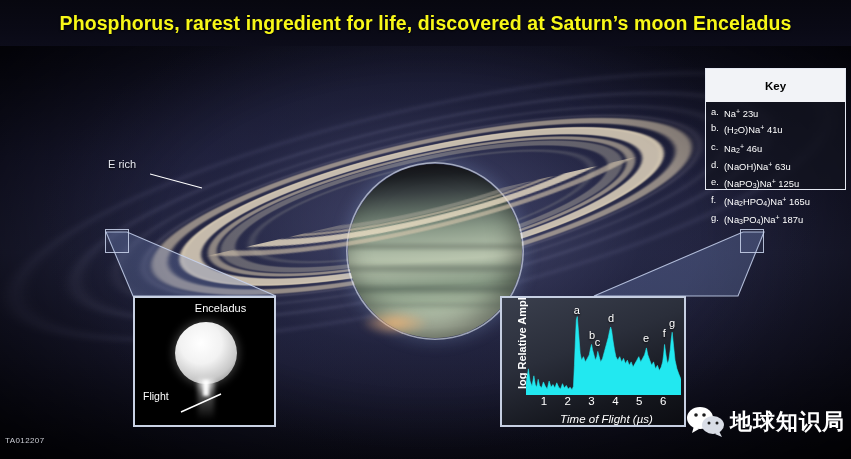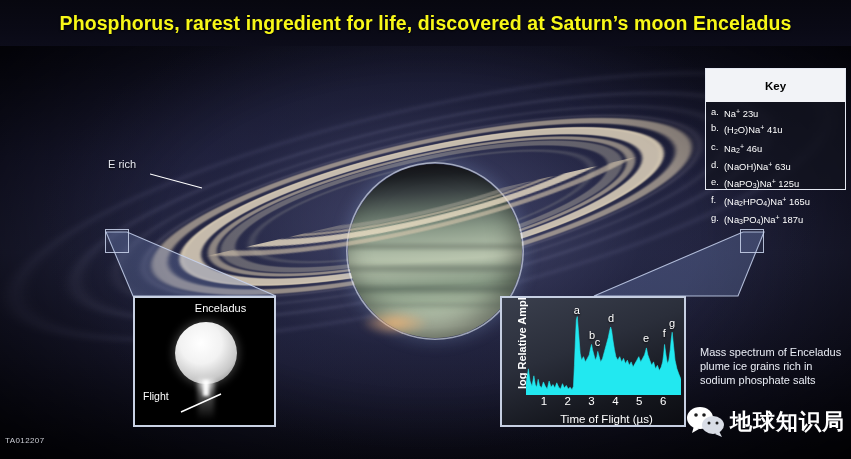--- a/index.html
+++ b/index.html
@@ -106,21 +106,21 @@
   .insetR{position:absolute;left:500px;top:296px;width:186px;height:131px;
     border:2px solid #c6cfe2;box-sizing:border-box;overflow:hidden;
     background:linear-gradient(160deg,#3a3f4d 0%,#2a2e3a 40%,#15171e 75%,#0b0c11 100%);}
   .ylab{position:absolute;left:-40px;top:26px;width:120px;transform:rotate(-90deg);
     transform-origin:center;color:#fff;font-size:11px;text-align:center;font-weight:600;}
   .plotbox{position:absolute;left:24px;top:6px;right:3px;bottom:30px;}
   .spect-svg{position:absolute;left:0;top:0;width:100%;height:100%;}
   .pk{position:absolute;color:#fff;font-size:11px;text-shadow:0 1px 2px #000;}
   .xaxis{position:absolute;left:24px;right:3px;bottom:16px;height:14px;}
   .xtick{position:absolute;color:#fff;font-size:11.5px;transform:translateX(-50%);}
-  .xlab{position:absolute;left:27px;right:0;bottom:0px;text-align:center;color:#fff;font-size:11.5px;}
+  .xlab{position:absolute;left:27px;right:0;bottom:0px;text-align:center;color:#fff;font-size:11.5px;font-style:italic;}
 
   
   .keybox{position:absolute;left:705px;top:68px;width:141px;height:122px;
     border:1.4px solid #e4e8f2;background:rgba(18,20,30,.72);box-sizing:border-box;}
   .keyhdr{height:33px;background:#f2f3f7;color:#000;font-size:11.5px;font-weight:bold;
     display:flex;align-items:center;justify-content:center;}
   .keylist{padding:3px 0 0 5px;}
   .keyrow{display:flex;color:#fff;font-size:9.4px;line-height:14.4px;white-space:nowrap;}
   .keyletter{width:13px;color:#fff;}
   sub{font-size:7px;vertical-align:-1px;}
@@ -263,21 +263,20 @@
           <span class="keyletter">f.</span>
           <span>(Na<sub>2</sub>HPO<sub>4</sub>)Na<sup>+</sup> 165u</span>
         </div>
         <div class="keyrow">
           <span class="keyletter">g.</span>
           <span>(Na<sub>3</sub>PO<sub>4</sub>)Na<sup>+</sup> 187u</span>
         </div>
       </div>
   </div>
 
-  <div class="caption">Mass spectrum of Enceladus plume ice grains rich in sodium phosphate salts</div>
 
   <div class="idtext">TA012207</div>
 
   <div class="wm">
     <svg width="40" height="34" viewBox="0 0 40 34">
       <ellipse cx="14" cy="13" rx="13" ry="11" fill="#ffffff"></ellipse>
       <polygon points="8,21 6,28 13,24" fill="#ffffff"></polygon>
       <circle cx="10" cy="10" r="1.8" fill="#1b1b1b"></circle>
       <circle cx="18" cy="10" r="1.8" fill="#1b1b1b"></circle>
       <ellipse cx="27" cy="20" rx="11" ry="9" fill="#d9dde6"></ellipse>

